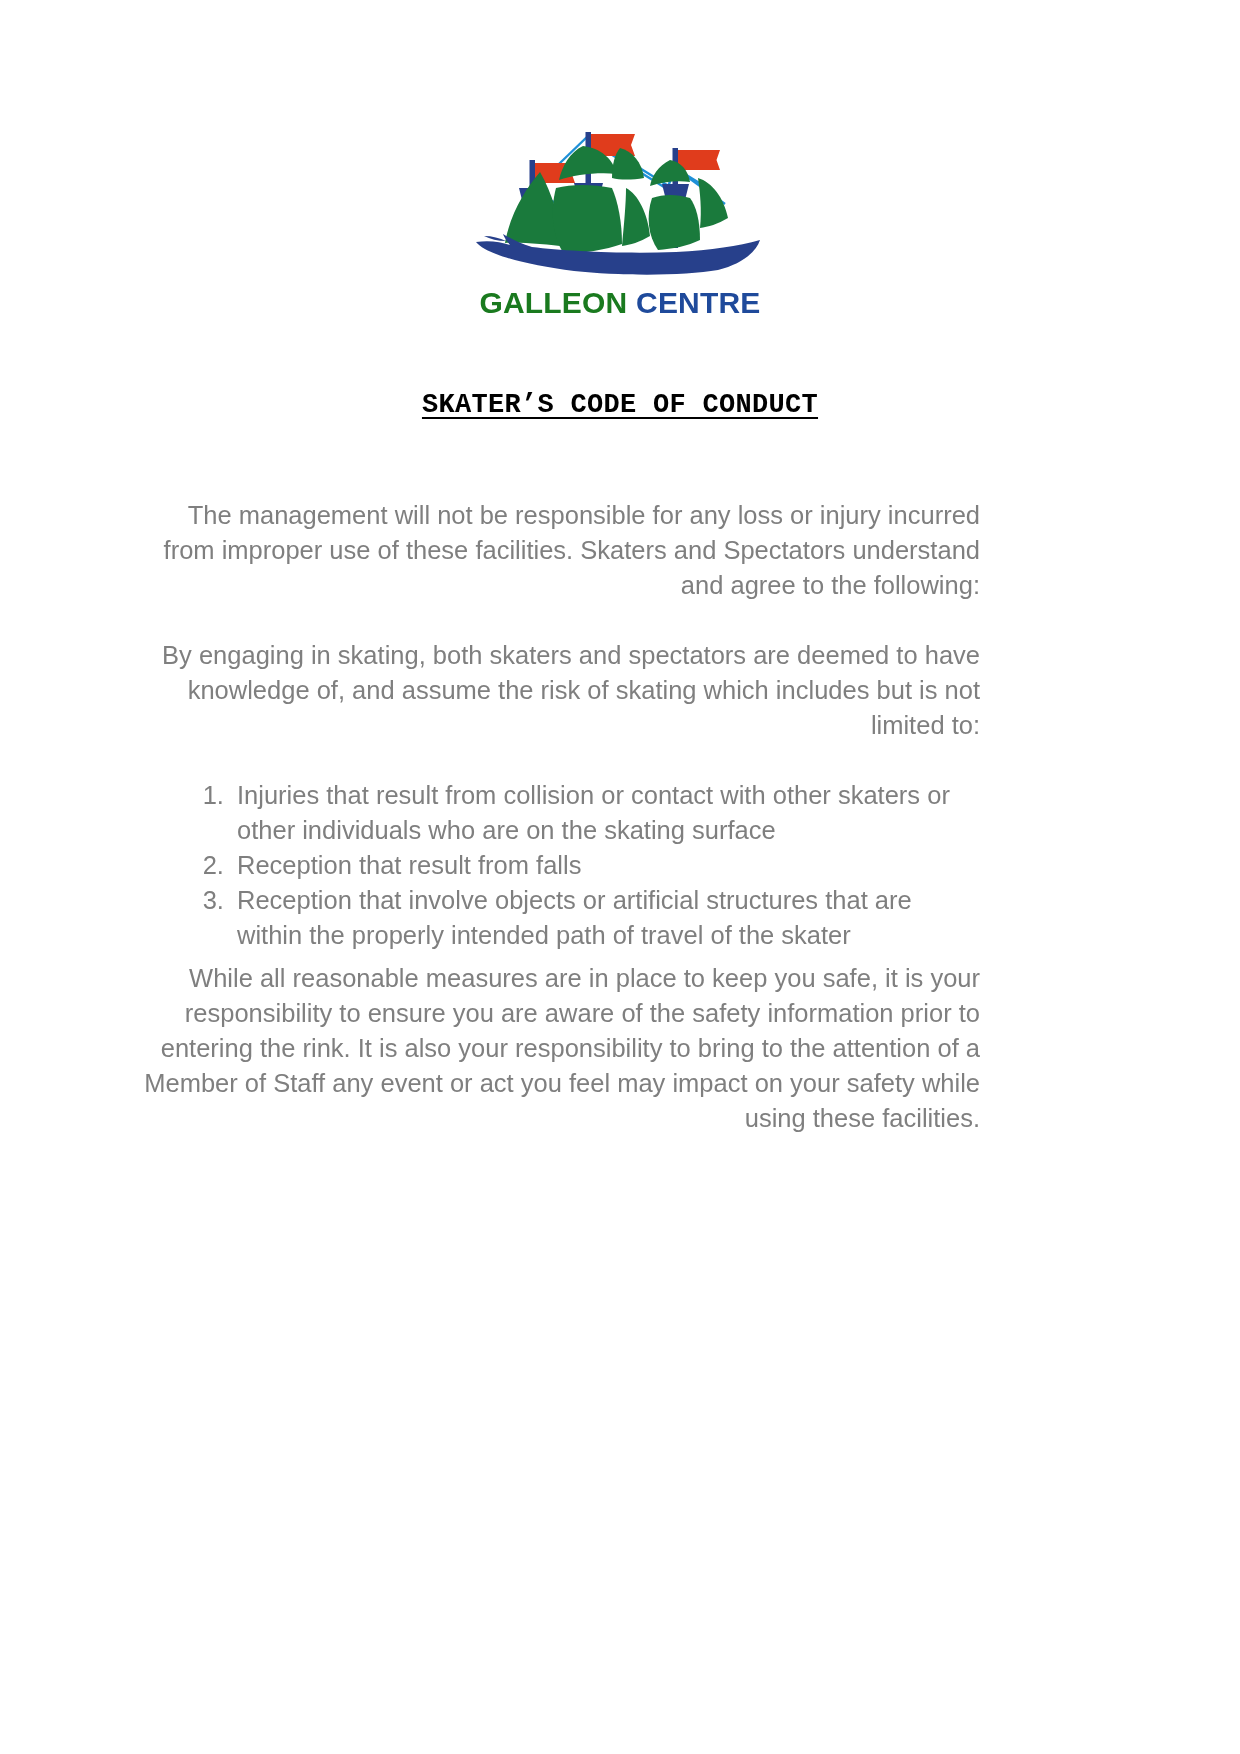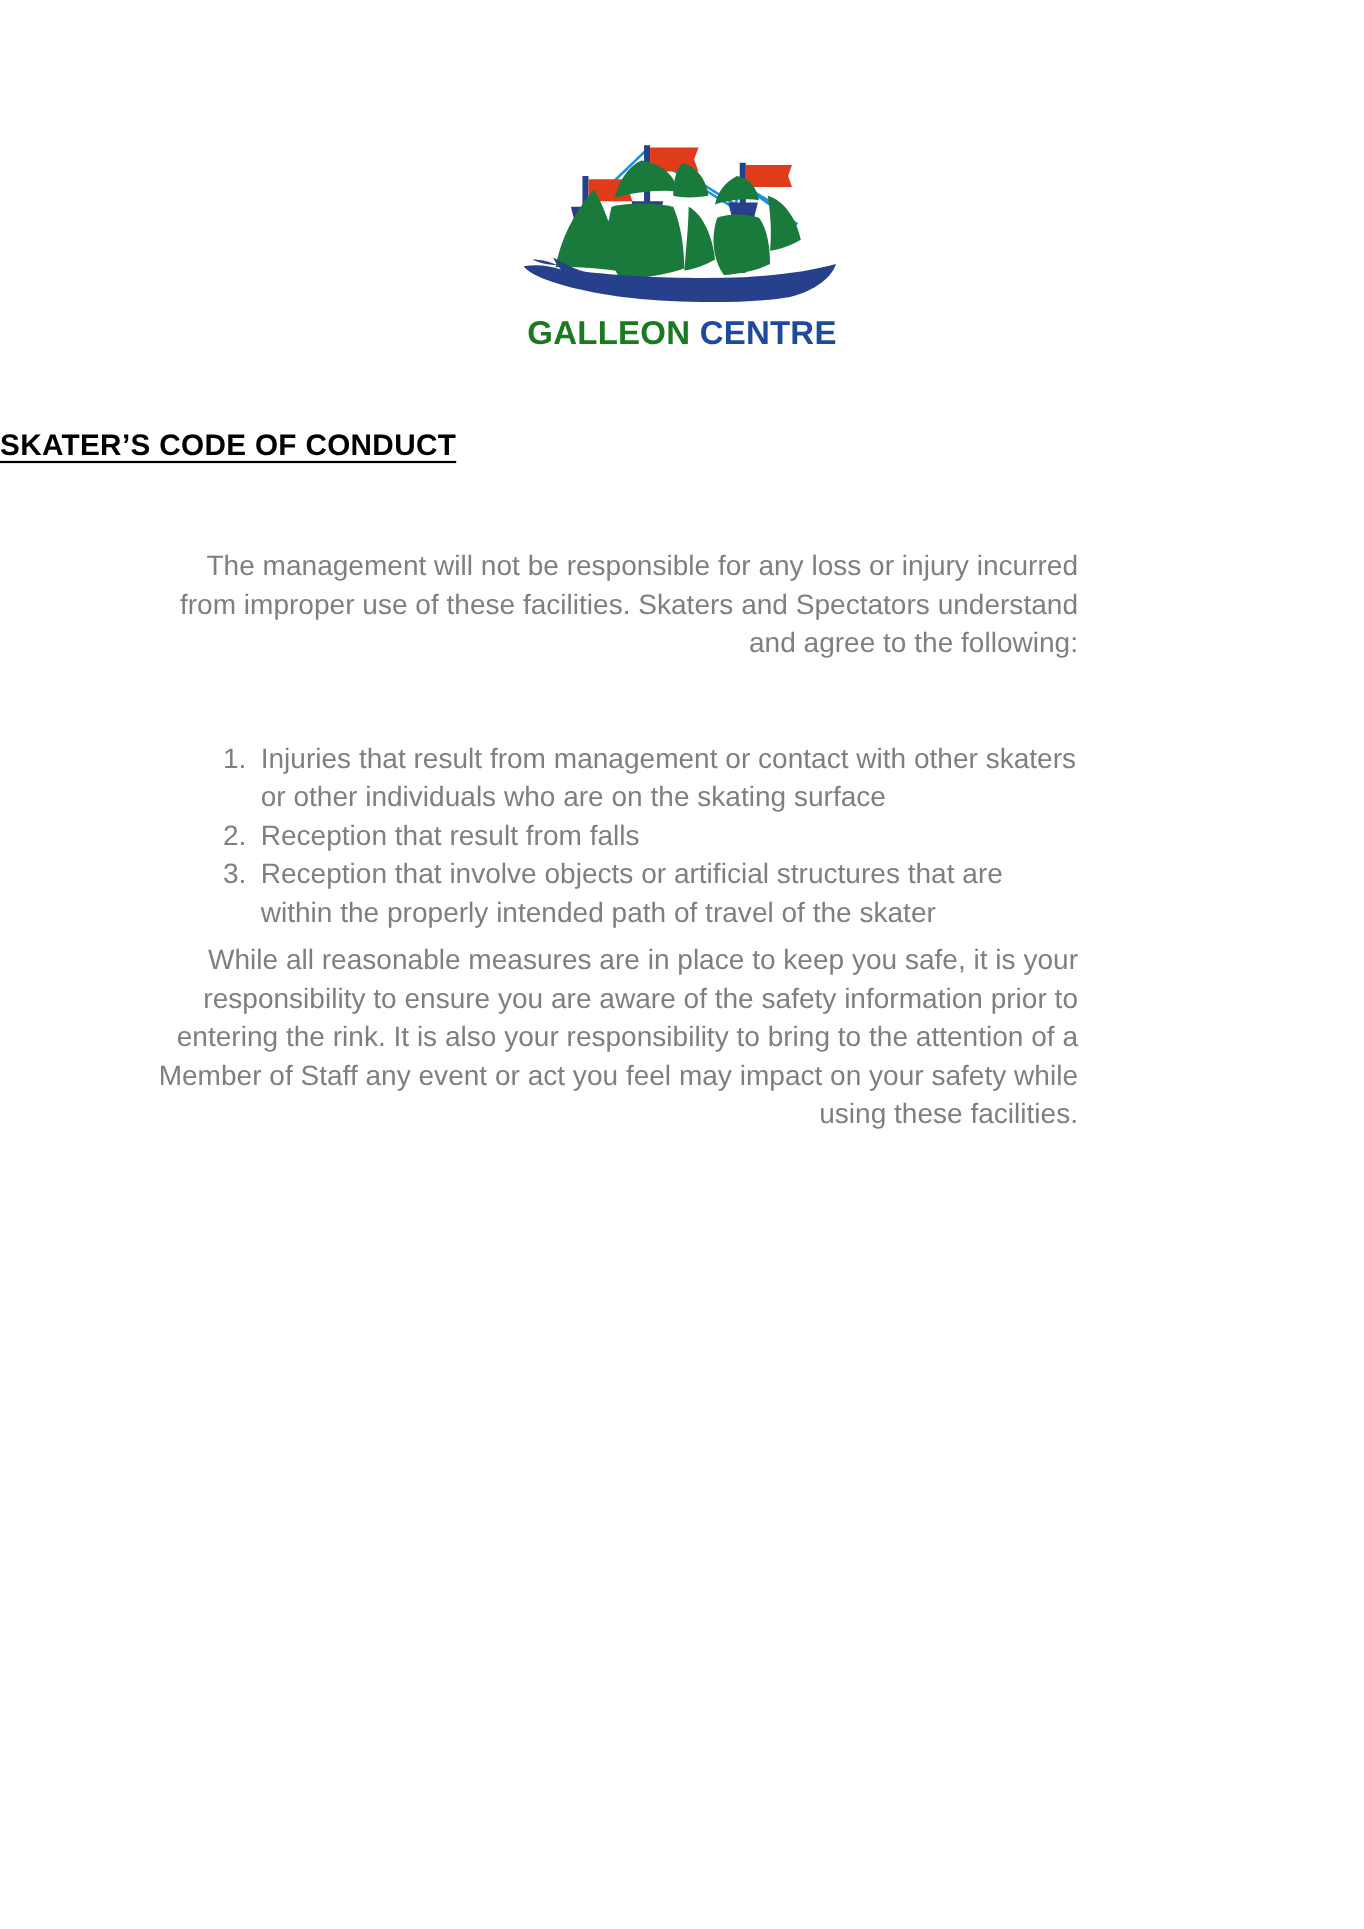--- a/index.html
+++ b/index.html
@@ -48,25 +48,26 @@
   }
   .word-galleon { color: #1a7a1f; }
   .word-centre  { color: #1f4a9b; }
 
   
   .doc-title {
     position: absolute;
     left: 0;
     top: 372px;
     width: 1240px;
-    text-align: left;
+    text-align: center;
     font-size: 27px;
     font-weight: bold;
     color: #000000;
     letter-spacing: 0.3px;
+    font-family: Liberation Mono, monospace;
   }
   .doc-title span.t {
     text-decoration: underline;
     text-underline-offset: 5px;
     text-decoration-thickness: 2px;
   }
 
   
   .body-copy {
     position: absolute;
@@ -171,25 +172,26 @@
       <span class="word-galleon">GALLEON</span><span>&nbsp;</span><span class="word-centre">CENTRE</span>
     </div>
   </div>
 
   <h1 class="doc-title"><span class="t">SKATER’S CODE OF CONDUCT</span></h1>
 
   <div class="body-copy">
 
     <p>The management will not be responsible for any loss or injury incurred from improper use of these facilities. Skaters and Spectators understand and agree to the following:</p>
 
+    <p class="tight">By engaging in skating, both skaters and spectators are deemed to have knowledge of, and assume the risk of skating which includes but is not limited to:</p>
 
     <div class="spacer-35"></div>
 
     <ol class="risk-list">
-      <li>Injuries that result from management or contact with other skaters or other individuals who are on the skating surface</li>
+      <li>Injuries that result from collision or contact with other skaters or other individuals who are on the skating surface</li>
       <li>Reception that result from falls</li>
       <li>Reception that involve objects or artificial structures that are within the properly intended path of travel of the skater</li>
     </ol>
 
     <p>While all reasonable measures are in place to keep you safe, it is your responsibility to ensure you are aware of the safety information prior to entering the rink. It is also your responsibility to bring to the attention of a Member of Staff any event or act you feel may impact on your safety while using these facilities.</p>
 
     <div class="spacer-12"></div>
 
 
   </div>

